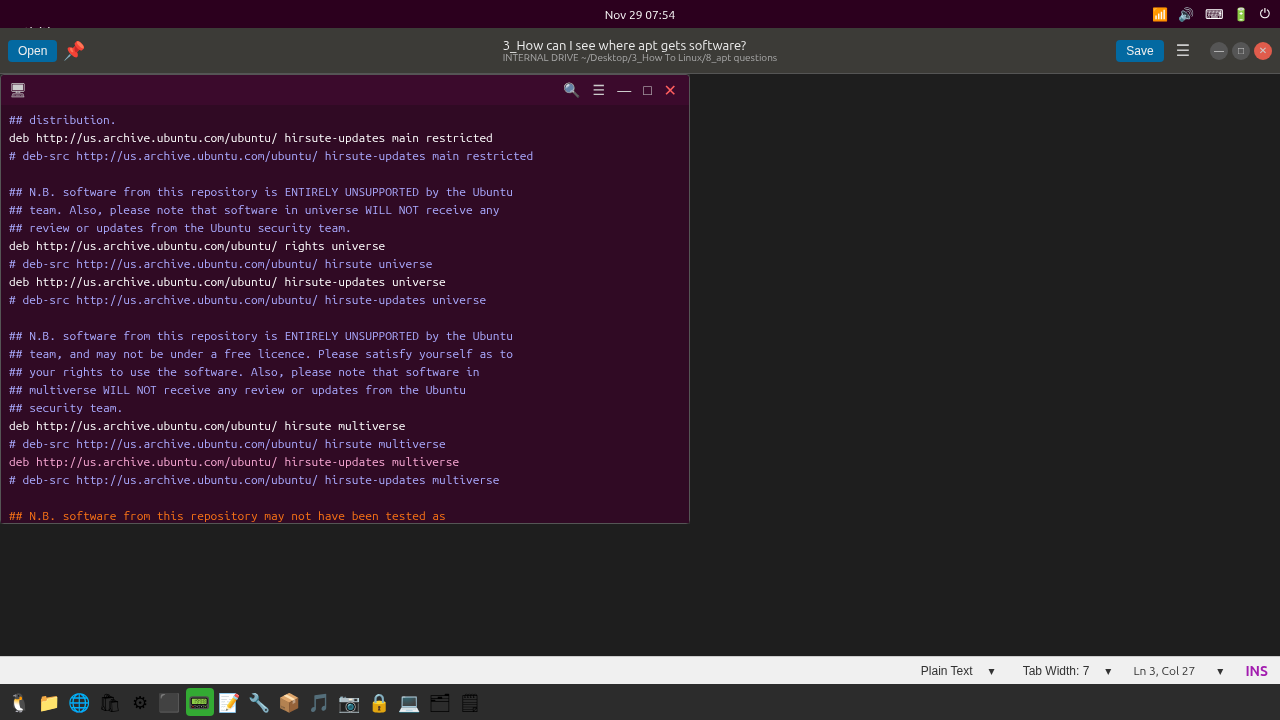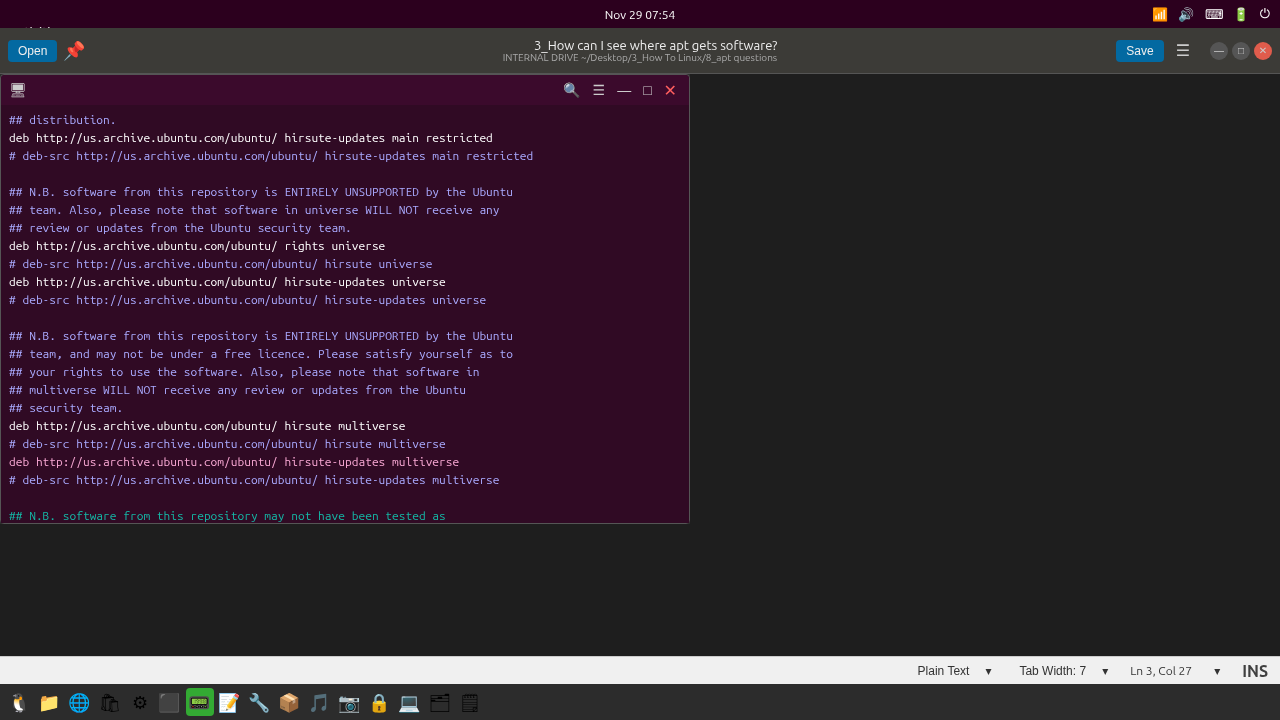--- a/index.html
+++ b/index.html
@@ -163,21 +163,21 @@
       display: flex;
       align-items: center;
       padding: 0 8px;
       border-bottom: 1px solid #555;
     }
 
     .title-center {
       position: absolute;
       left: 50%;
       transform: translateX(-50%);
-      text-align: right;
+      text-align: left;
     }
   </style>
 </head>
 <body>
 
 <div class="system-bar">
   <div class="system-bar-left">
     <span style="cursor:pointer;font-size:13px;">Activities</span>
     <span style="display:flex;align-items:center;gap:4px;cursor:pointer;">
       <span style="font-size:12px;">▣</span>
@@ -247,21 +247,21 @@
 <span style="color:#aaaaff">## N.B. software from this repository is ENTIRELY UNSUPPORTED by the Ubuntu</span>
 <span style="color:#aaaaff">## team, and may not be under a free licence. Please satisfy yourself as to</span>
 <span style="color:#aaaaff">## your rights to use the software. Also, please note that software in</span>
 <span style="color:#aaaaff">## multiverse WILL NOT receive any review or updates from the Ubuntu</span>
 <span style="color:#aaaaff">## security team.</span>
 <span style="color:#fff">deb http://us.archive.ubuntu.com/ubuntu/ hirsute multiverse</span>
 <span style="color:#aaaaff"># deb-src http://us.archive.ubuntu.com/ubuntu/ hirsute multiverse</span>
 <span style="color:#f9a8d4">deb http://us.archive.ubuntu.com/ubuntu/ hirsute-updates multiverse</span>
 <span style="color:#aaaaff"># deb-src http://us.archive.ubuntu.com/ubuntu/ hirsute-updates multiverse</span>
 <span style="color:#fff"></span>
-<span style="color:#14b8a6">## N.B. software from this repository may not have been tested as</span>
+<span style="color:#f97316">## N.B. software from this repository may not have been tested as</span>
 
 </div>
   </div>
 
   <div style="position:absolute;top:450px;left:0;right:0;bottom:0;background:#1e1e1e;"></div>
   <div style="position:absolute;top:0;left:690px;right:0;height:450px;background:#1e1e1e;"></div>
 </div>
 
 <div style="position:fixed;bottom:36px;left:0;right:0;height:28px;background:#f0f0f0;border-top:1px solid #ccc;display:flex;align-items:center;justify-content:flex-end;padding:0 12px;gap:16px;z-index:50;">
   <button class="status-dropdown">
@@ -269,21 +269,21 @@
     <span>▾</span>
   </button>
   <button class="status-dropdown">
     <span>Tab Width: 7</span>
     <span>▾</span>
   </button>
   <span style="font-size:12px;color:#333;">Ln 3, Col 27</span>
   <button class="status-dropdown">
     <span>▾</span>
   </button>
-  <span style="font-size:16px;color:#404040;font-weight:bold;">INS</span>
+  <span style="font-size:14px;color:#a21caf;font-weight:bold;">INS</span>
 </div>
 
 <div class="taskbar">
   <div class="taskbar-icon" title="Ubuntu">🐧</div>
   <div class="taskbar-icon" title="Files">📁</div>
   <div class="taskbar-icon" title="Browser">🌐</div>
   <div class="taskbar-icon" title="Snap Store">🛍</div>
   <div class="taskbar-icon" title="Settings">⚙</div>
   <div class="taskbar-icon" title="Git">⬛</div>
   <div class="taskbar-icon" title="Terminal" style="background:#3a3;border-radius:4px;">📟</div>

